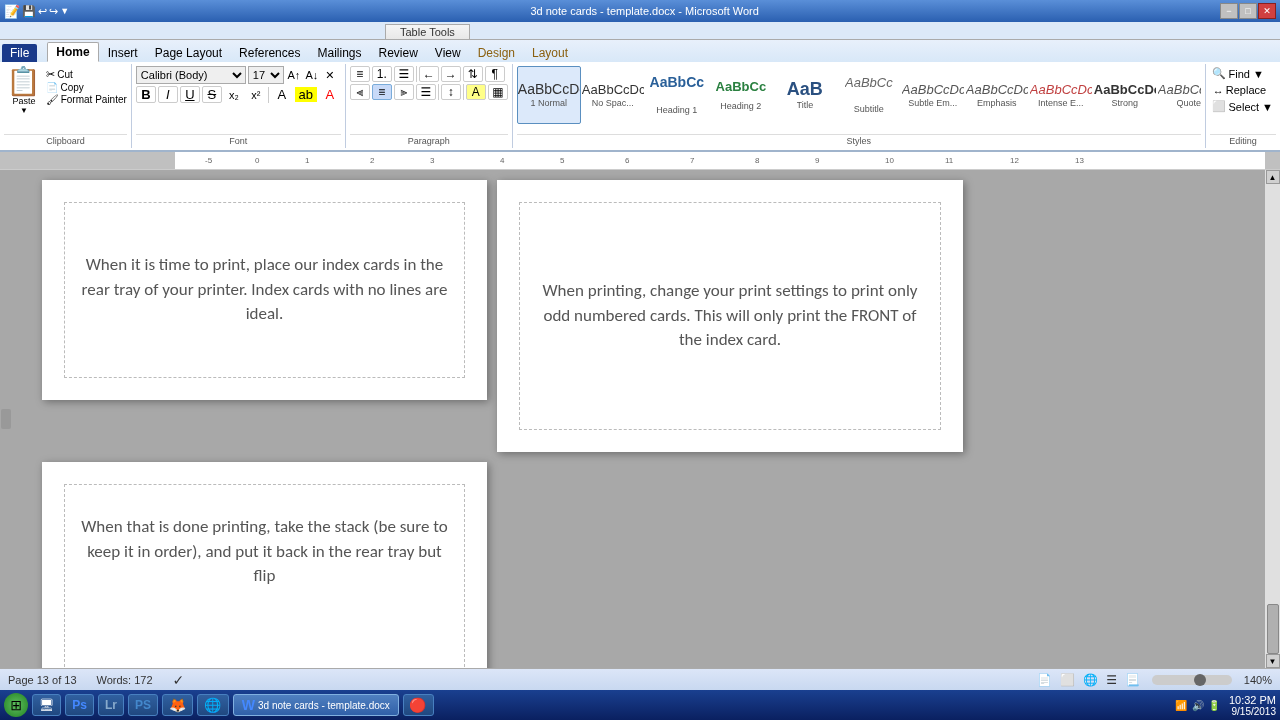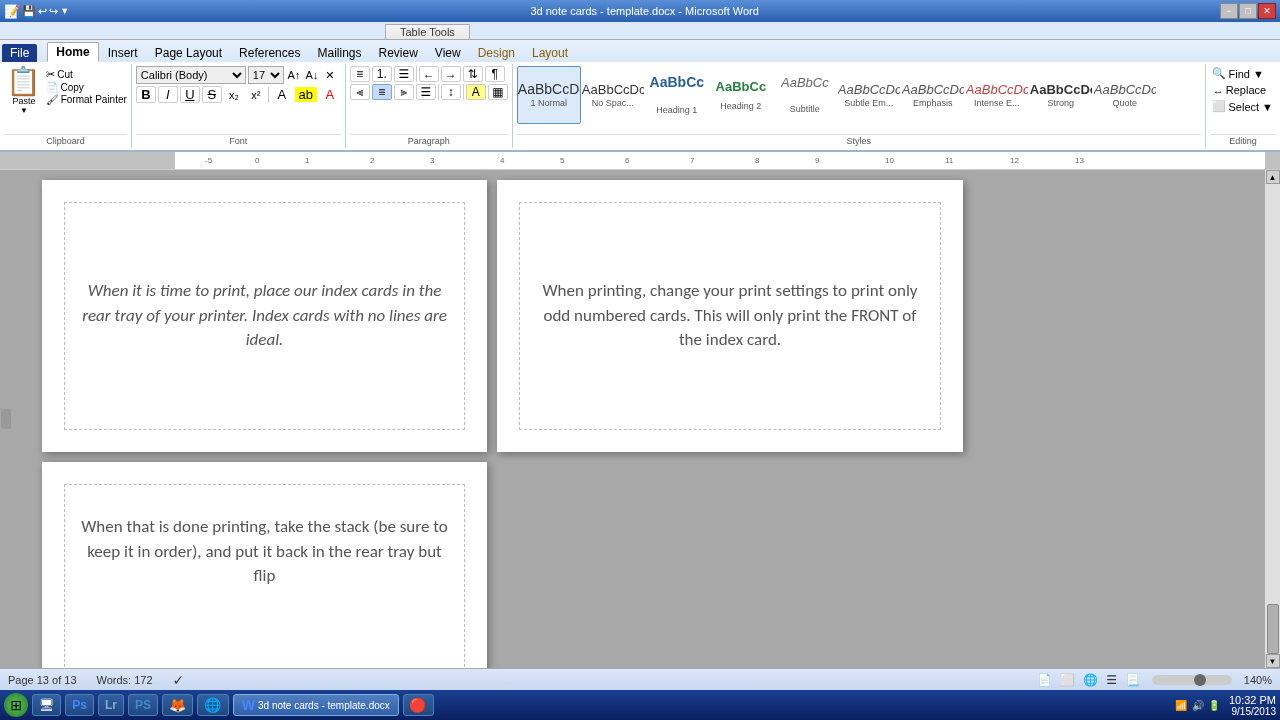--- a/index.html
+++ b/index.html
@@ -193,20 +193,24 @@
             <div style="font-size: 13px; color: rgb(51, 51, 51); line-height: 1; text-align: center; overflow: hidden; white-space: nowrap; max-width: 62px;">AaBbCcDc</div>
             <div style="font-size: 9px; color: rgb(85, 85, 85); margin-top: 2px; text-align: center; overflow: hidden; white-space: nowrap; max-width: 62px;">No Spac...</div>
           </div>
           <div style="display: flex; flex-direction: column; align-items: center; justify-content: center; width: 64px; height: 58px; border: 1px solid transparent; border-radius: 2px; cursor: pointer; padding: 2px; background: transparent; flex-shrink: 0;">
             <div style="font-size: 14px; color: rgb(42, 96, 153); font-weight: bold; line-height: 1; text-align: center; overflow: hidden; white-space: nowrap; max-width: 62px;">AaBbCc</div>
             <div style="font-size: 9px; color: rgb(85, 85, 85); margin-top: 16px; text-align: left; overflow: hidden; white-space: nowrap; max-width: 62px;">Heading 1</div>
           </div>
           <div style="display: flex; flex-direction: column; align-items: center; justify-content: center; width: 64px; height: 58px; border: 1px solid transparent; border-radius: 2px; cursor: pointer; padding: 2px; background: transparent; flex-shrink: 0;">
             <div style="font-size: 13px; color: rgb(42, 128, 64); font-weight: bold; line-height: 1; text-align: center; overflow: hidden; white-space: nowrap; max-width: 62px;">AaBbCc</div>
             <div style="font-size: 9px; color: rgb(85, 85, 85); margin-top: 8px; text-align: center; overflow: hidden; white-space: nowrap; max-width: 62px;">Heading 2</div>
+          </div>
+          <div style="display: flex; flex-direction: column; align-items: center; justify-content: center; width: 64px; height: 58px; border: 1px solid transparent; border-radius: 2px; cursor: pointer; padding: 2px; background: transparent; flex-shrink: 0;">
+            <div style="font-size: 18px; color: rgb(42, 80, 128); font-weight: bold; line-height: 1; text-align: center; overflow: hidden; white-space: nowrap; max-width: 62px;">AaB</div>
+            <div style="font-size: 9px; color: rgb(85, 85, 85); margin-top: 2px; text-align: center; overflow: hidden; white-space: nowrap; max-width: 62px;">Title</div>
           </div>
           <div style="display: flex; flex-direction: column; align-items: center; justify-content: center; width: 64px; height: 58px; border: 1px solid transparent; border-radius: 2px; cursor: pointer; padding: 2px; background: transparent; flex-shrink: 0;">
             <div style="font-size: 13px; color: rgb(102, 102, 102); font-style: italic; line-height: 1; text-align: center; overflow: hidden; white-space: nowrap; max-width: 62px;">AaBbCc</div>
             <div style="font-size: 9px; color: rgb(85, 85, 85); margin-top: 15px; text-align: right; overflow: hidden; white-space: nowrap; max-width: 62px;">Subtitle</div>
           </div>
           <div style="display: flex; flex-direction: column; align-items: center; justify-content: center; width: 64px; height: 58px; border: 1px solid transparent; border-radius: 2px; cursor: pointer; padding: 2px; background: transparent; flex-shrink: 0;">
             <div style="font-size: 13px; color: rgb(85, 85, 85); font-style: italic; line-height: 1; text-align: center; overflow: hidden; white-space: nowrap; max-width: 62px;">AaBbCcDc</div>
             <div style="font-size: 9px; color: rgb(85, 85, 85); margin-top: 2px; text-align: center; overflow: hidden; white-space: nowrap; max-width: 62px;">Subtle Em...</div>
           </div>
           <div style="display: flex; flex-direction: column; align-items: center; justify-content: center; width: 64px; height: 58px; border: 1px solid transparent; border-radius: 2px; cursor: pointer; padding: 2px; background: transparent; flex-shrink: 0;">
@@ -266,21 +270,21 @@
   <div id="content-area" style="flex:1; display:flex; position:relative; overflow:hidden;">
 
     <div style="width:12px; background:#a8a8a8; position:relative; cursor:pointer;">
       <div style="position:absolute; top:50%; left:1px; width:10px; height:20px; background:#999; border-radius:2px; transform:translateY(-50%);"></div>
     </div>
 
     <div id="doc-scroll" style="flex:1; background:#a8a8a8; overflow:hidden; position:relative; padding:10px 30px;">
 
       <div style="display:flex; gap:10px; margin-bottom:10px;">
 
-        <div style="background:white; width:445px; height:272px; box-shadow:2px 2px 8px rgba(0,0,0,0.35); position:relative; flex-shrink:0;font-style:italic;">
+        <div style="background:white; width:445px; height:220px; box-shadow:2px 2px 8px rgba(0,0,0,0.35); position:relative; flex-shrink:0;">
           <div style="position:absolute; top:22px; left:22px; right:22px; bottom:22px; border:1px dashed #bbb; display:flex; align-items:center; justify-content:center; padding:16px;">
             <p style="font-family:Calibri,sans-serif; font-size:17px; color:#555; text-align:center; line-height:1.45;">When it is time to print, place our index cards in the rear tray of your printer.  Index cards with no lines are ideal.</p>
           </div>
         </div>
 
         <div style="background:white; width:466px; height:272px; box-shadow:2px 2px 8px rgba(0,0,0,0.35); position:relative; flex-shrink:0;">
           <div style="position:absolute; top:22px; left:22px; right:22px; bottom:22px; border:1px dashed #bbb; display:flex; align-items:center; justify-content:center; padding:16px;">
             <p style="font-family:Calibri,sans-serif; font-size:17px; color:#555; text-align:center; line-height:1.45;">When printing, change your print settings to print only odd numbered cards.  This will only print the FRONT of the index card.</p>
           </div>
         </div>

